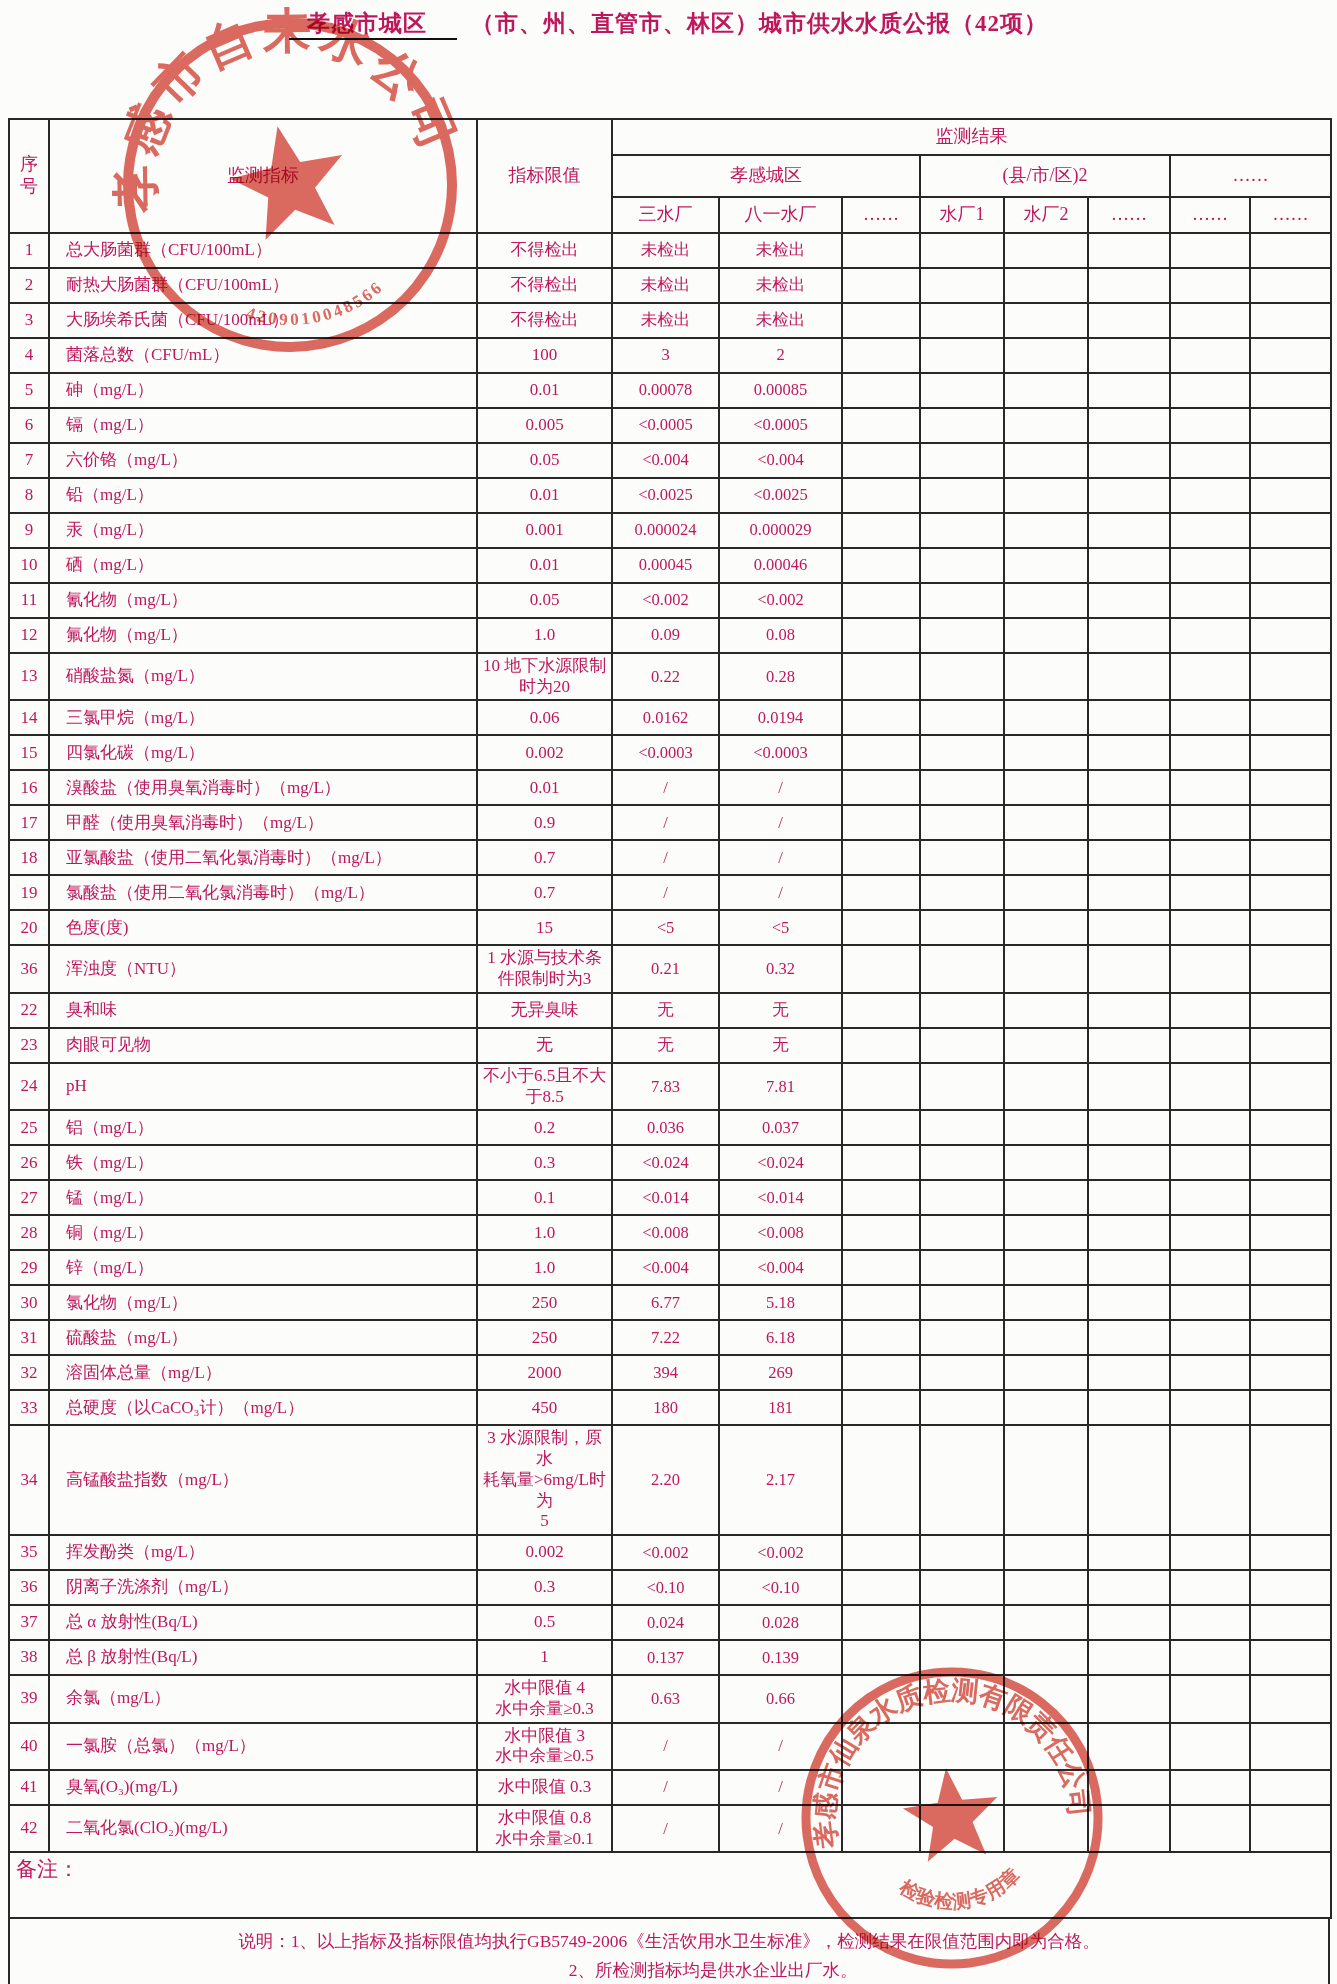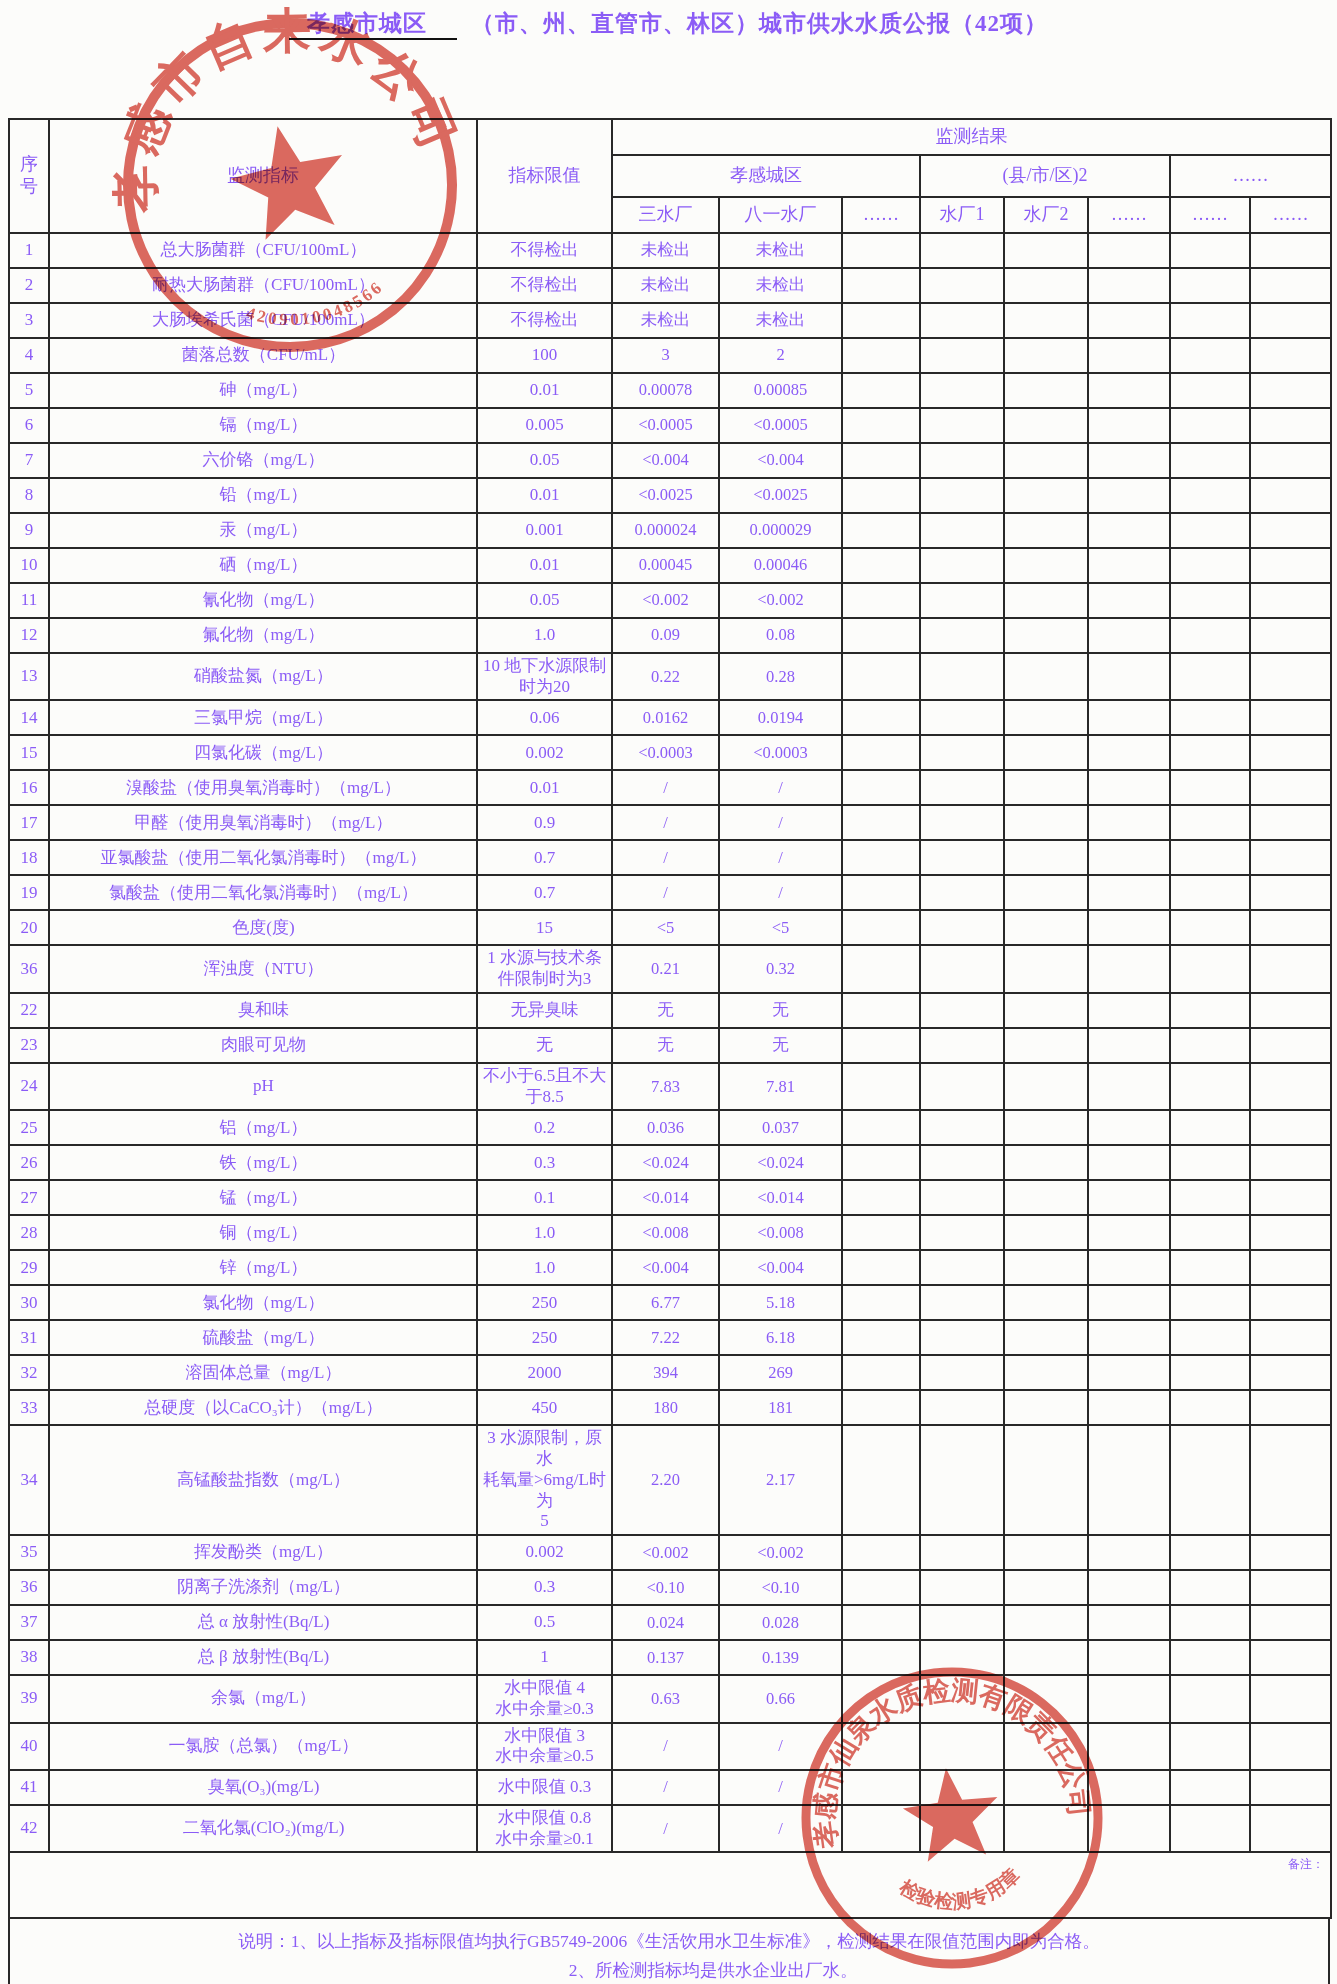--- a/index.html
+++ b/index.html
@@ -1,18 +1,18 @@
 <!DOCTYPE html>
 <html><head>
 <meta charset="utf-8">
 <style>
   html,body{margin:0;padding:0;background:#ffffff;}
   .page{
     position:relative;width:1337px;height:1984px;margin:0 auto;
-    background:#fcfcfa;overflow:hidden;color:#8b5cf6;
+    background:#fcfcfa;overflow:hidden;color:#be185d;
     font-family:"Liberation Serif","DejaVu Serif",serif;
   }
   
   .doc-title{
     position:absolute;left:0;top:8px;width:100%;text-align:center;
     font-size:23px;font-weight:bold;letter-spacing:1px;white-space:nowrap;
   }
   .doc-title .region{border-bottom:2.5px solid #111;padding:0 30px 2px 18px;margin-right:14px;}
   .meta{position:absolute;left:0;top:46px;width:100%;height:60px;font-size:18px;font-weight:bold;}
   .meta-filler{position:absolute;left:57px;top:8px;}
@@ -25,24 +25,24 @@
   th,td{
     border:2px solid #282828;padding:2px 3px;
     font-size:17px;line-height:1.22;text-align:center;vertical-align:middle;
     font-weight:normal;overflow:hidden;
   }
   thead th{font-size:18px;}
   thead tr.h1 th{height:30px;}
   thead tr.h2 th{height:36px;}
   thead tr.h3 th{height:30px;}
   tbody td{height:29px;}
-  td.indicator{text-align:center;padding-left:4px;}
+  td.indicator{text-align:left;padding-left:16px;}
   td.limit{white-space:pre-line;}
   td.val{font-size:16.5px;}
-  tr.remark-row td{height:56px;text-align:right;vertical-align:top;padding:4px 6px;font-size:12px;}
+  tr.remark-row td{height:56px;text-align:left;vertical-align:top;padding:4px 6px;font-size:21px;}
   
   .notes-box{
     border:2px solid #282828;border-top:none;background:transparent;
     padding:8px 10px 14px 10px;font-size:17.5px;line-height:1.62;
   }
   .note-line{text-indent:0;text-align:center;}
   .note-line.indent{text-indent:88px;}
   
   .stamp{position:absolute;opacity:.82;mix-blend-mode:multiply;pointer-events:none;}
   .stamp-top{left:50px;top:-55px;transform:rotate(-12deg);}

